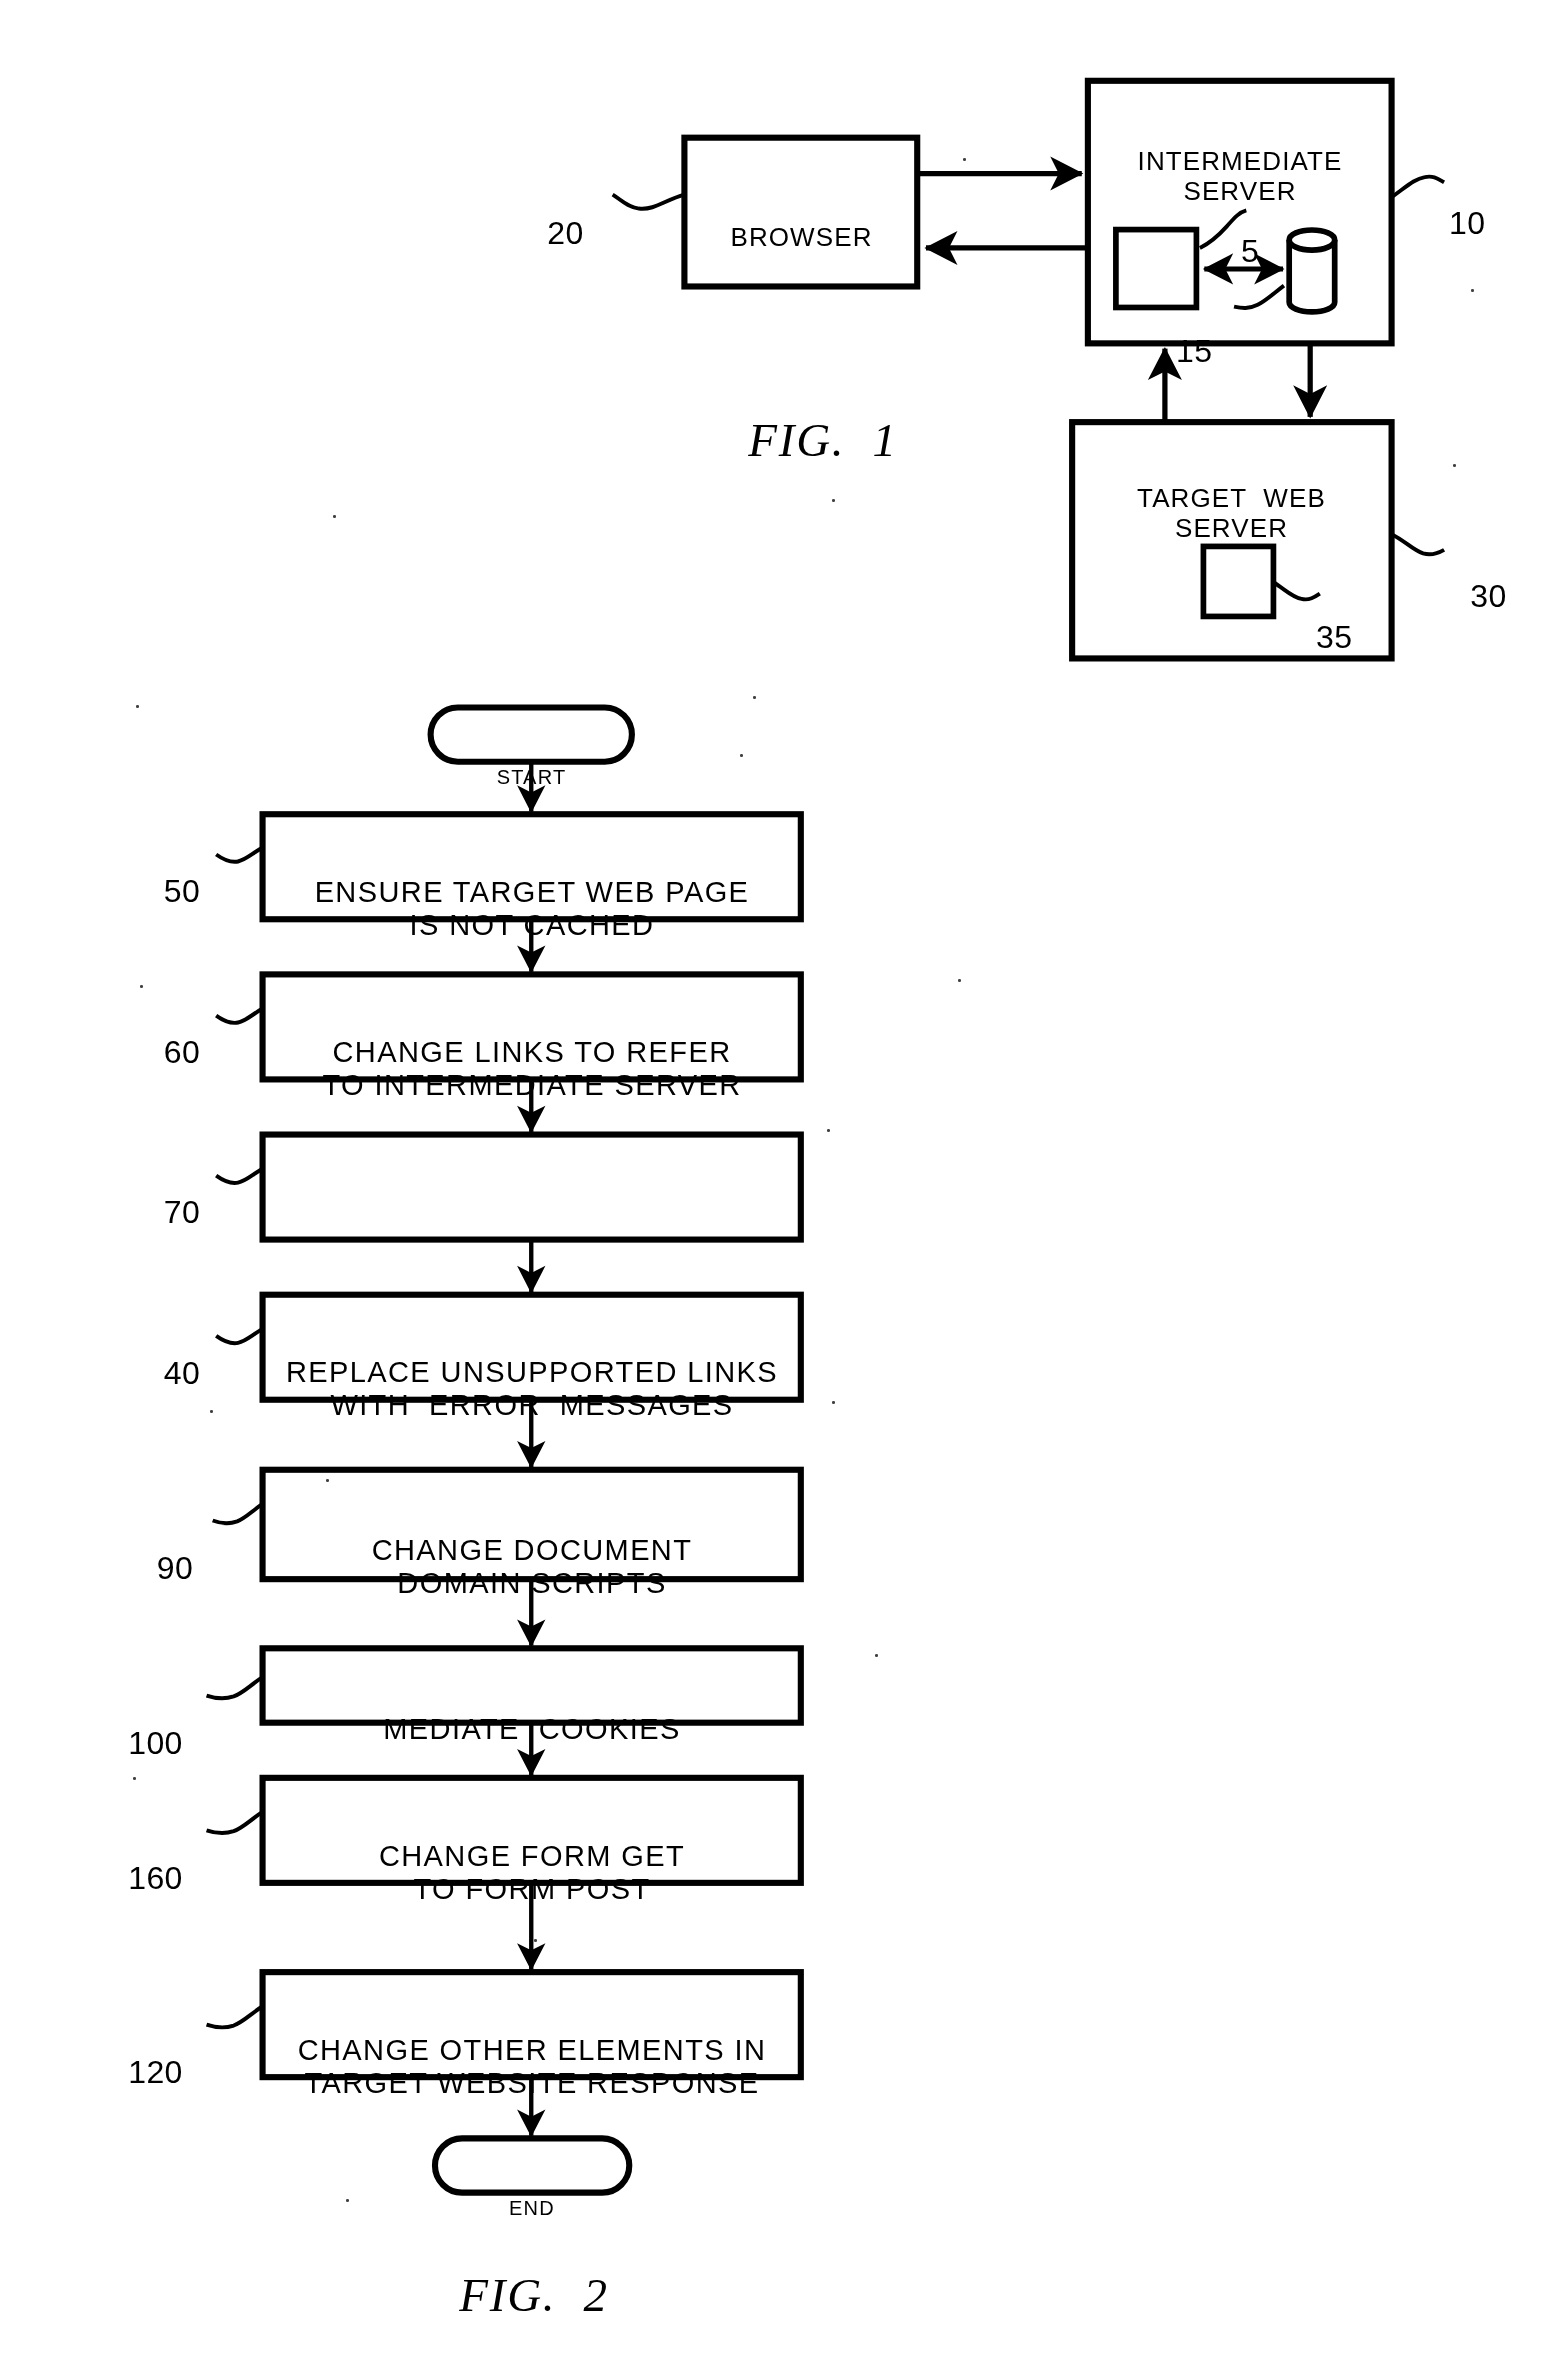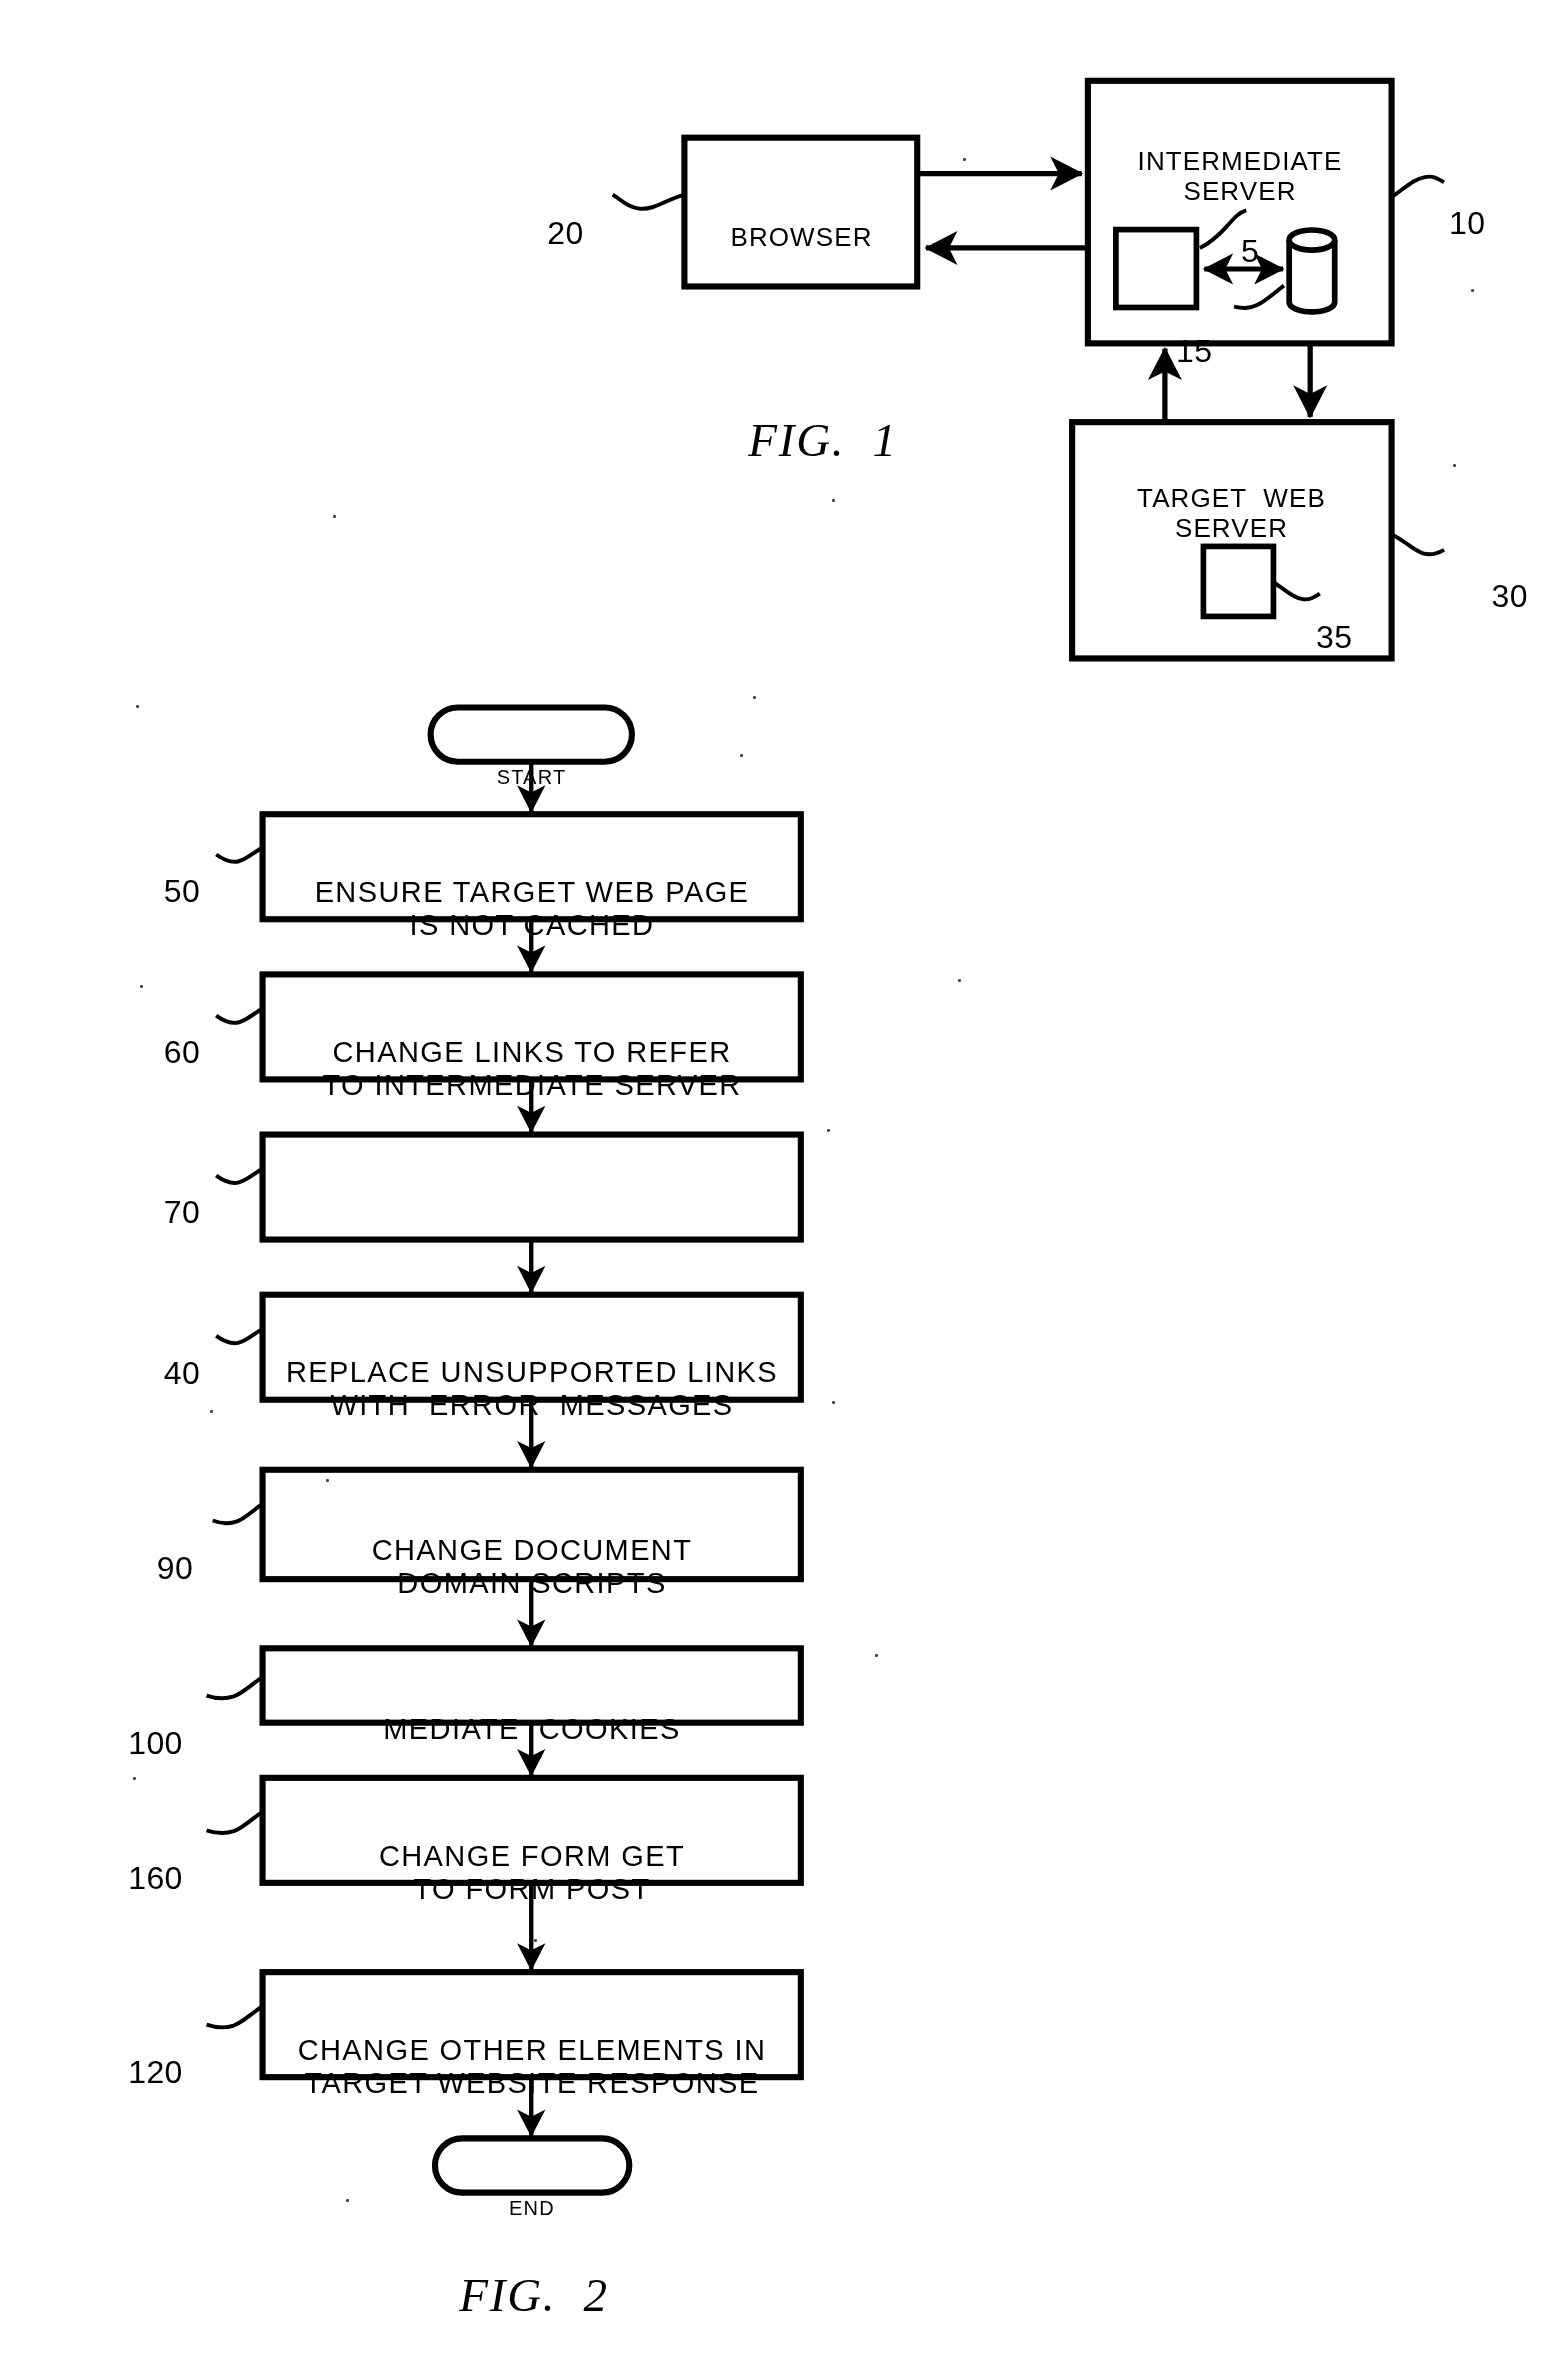--- a/index.html
+++ b/index.html
@@ -177,21 +177,21 @@
 
   <div class="tx refnum" style="left:1241px; top:187px; width:53px; text-align:left;">5</div>
 
   <div class="tx refnum" style="left:1176px; top:287px; width:67px; text-align:left;">15</div>
 
   <div class="tx boxlabel" style="left:1072px; top:438px; width:319px;">TARGET  WEB
 SERVER</div>
 
   <div class="tx refnum" style="left:1316px; top:573px; width:72px; text-align:left;">35</div>
 
-  <div class="tx refnum" style="left:1449px; top:532px; width:79px; text-align:right;">30</div>
+  <div class="tx refnum" style="left:1449px; top:532px; width:79px; text-align:center;">30</div>
 
   <div class="tx figcap" style="left:683px; top:368px; width:280px;">FIG.  1</div>
 
   <div class="tx termtext" style="left:431px; top:720px; width:201px;">START</div>
 
   <div class="tx nodetext" style="left:263px; top:830px; width:538px;">ENSURE TARGET WEB PAGE
 IS NOT CACHED</div>
   <div class="tx refnum" style="left:147px; top:827px; width:70px;">50</div>
 
   <div class="tx nodetext" style="left:263px; top:990px; width:538px;">CHANGE LINKS TO REFER

